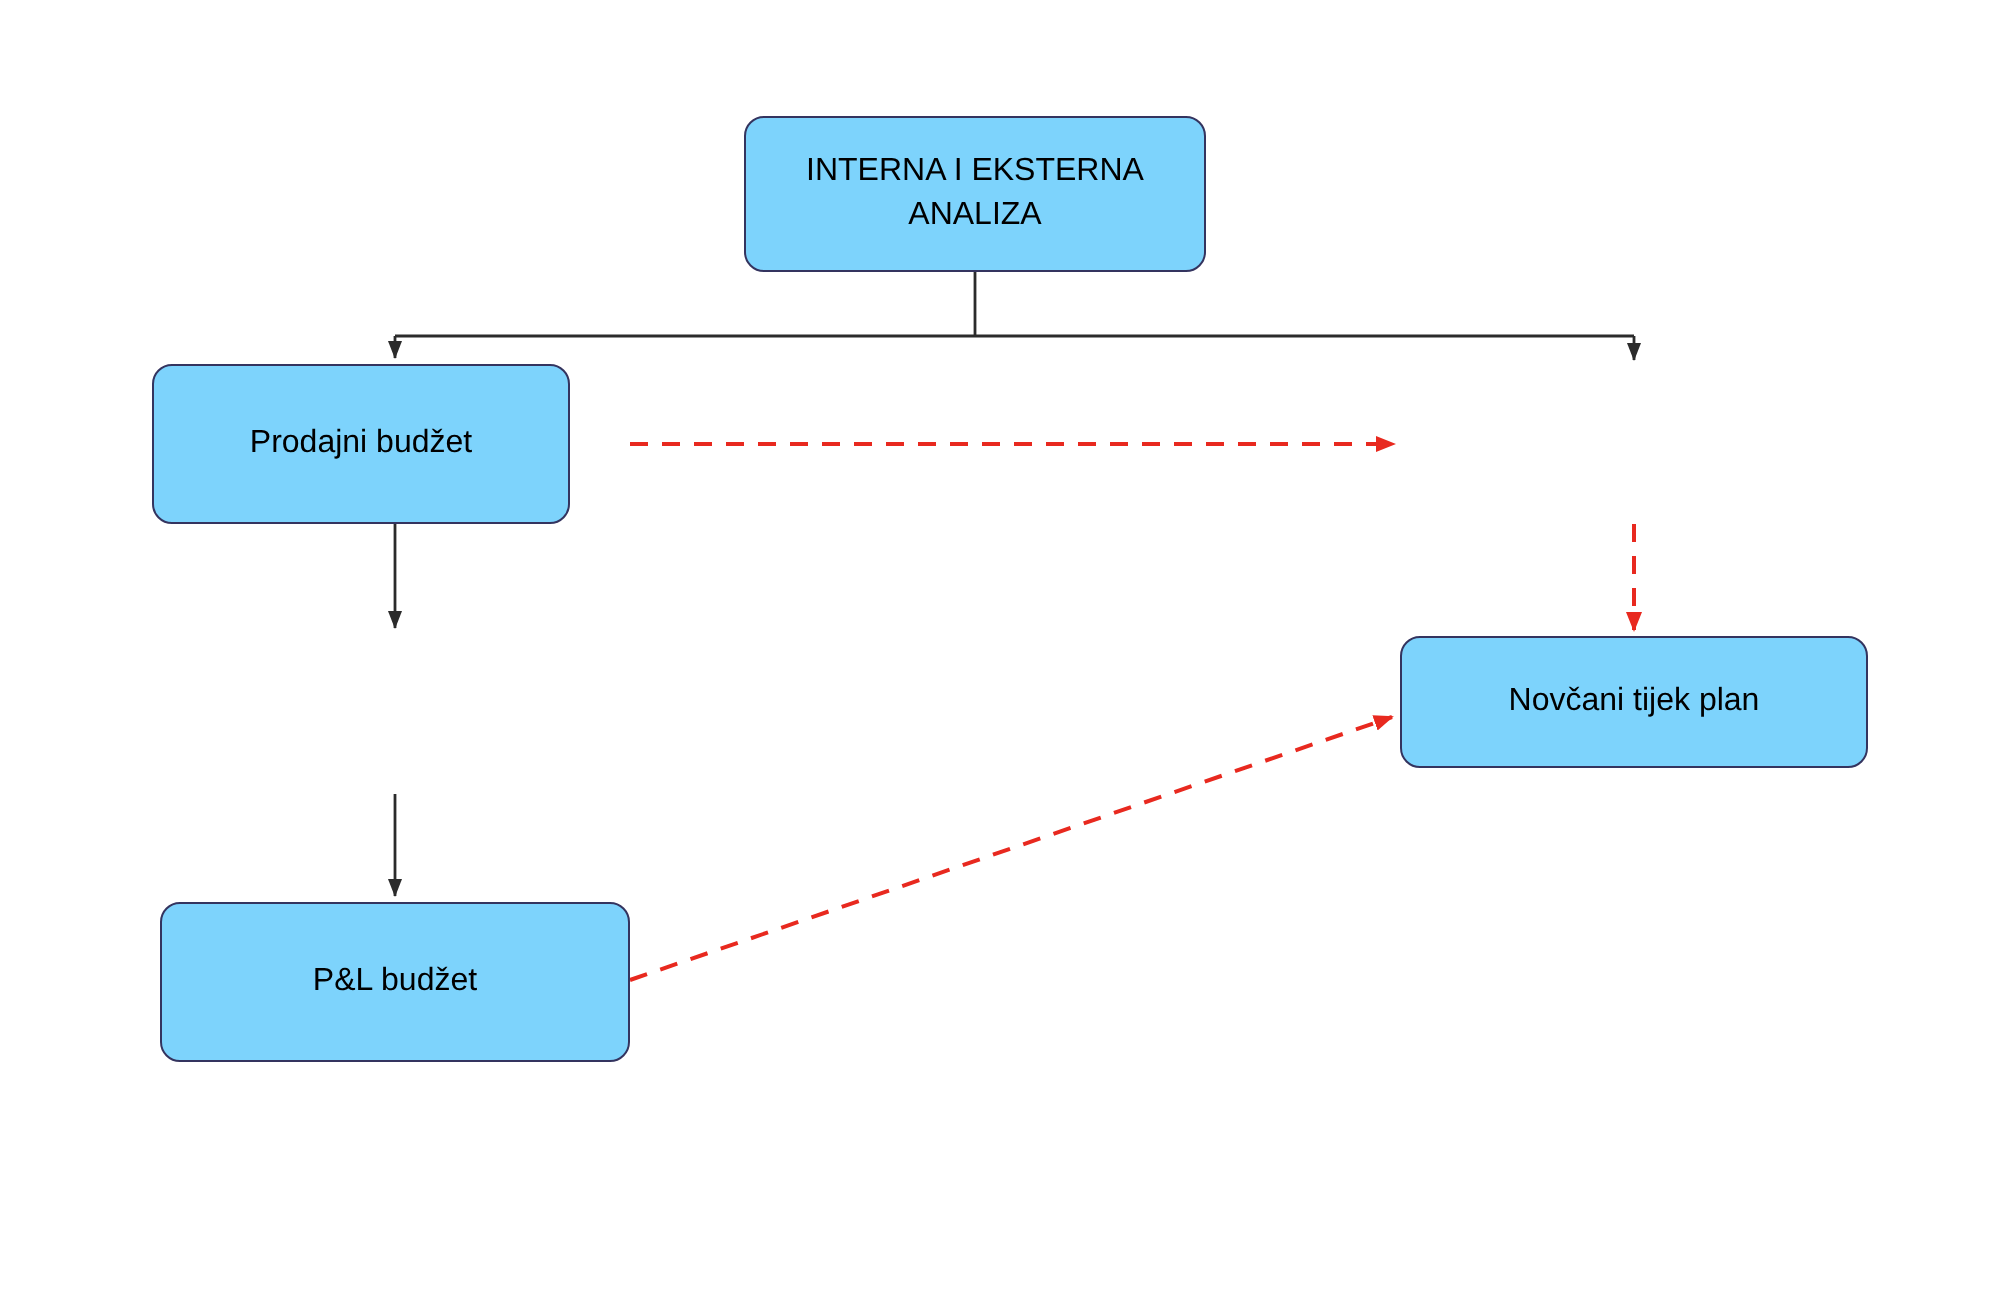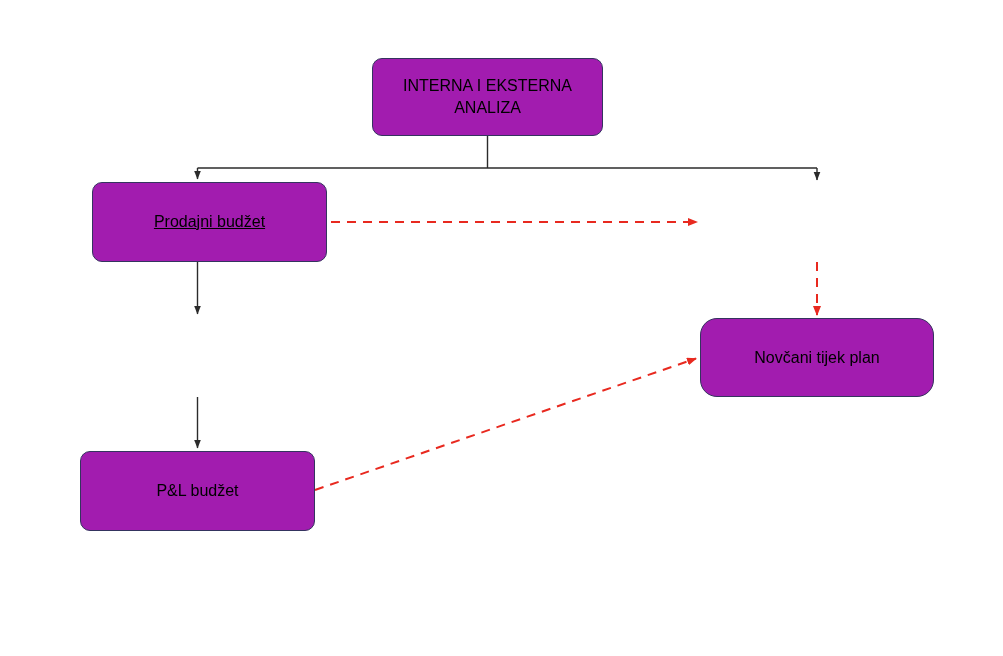--- a/index.html
+++ b/index.html
@@ -19,38 +19,38 @@
     position: absolute;
     left: 0;
     top: 0;
     width: 1003px;
     height: 656px;
     pointer-events: none;
   }
   .node {
     position: absolute;
     box-sizing: border-box;
-    background: #a21caf;
+    background: #7dd3fc;
     border: 1.5px solid #34345f;
     border-radius: 10px;
     display: flex;
     align-items: center;
     justify-content: center;
     text-align: center;
     color: #000000;
     font-size: 16px;
     line-height: 22px;
     padding: 4px 12px;
   }
   .node-analysis   { left: 372px; top: 58px;  width: 231px; height: 78px; }
-  .node-prodajni   { left: 92px;  top: 182px; width: 235px; height: 80px; text-decoration: underline; }
+  .node-prodajni   { left: 76px;  top: 182px; width: 209px; height: 80px; }
   .node-troskovni  { left: 80px;  top: 317px; width: 235px; height: 80px; }
   .node-pl         { left: 80px;  top: 451px; width: 235px; height: 80px; }
   .node-plan-nabave{ left: 700px; top: 183px; width: 234px; height: 79px; }
-  .node-novcani    { left: 700px; top: 318px; width: 234px; height: 79px; border-radius: 17px; }
+  .node-novcani    { left: 700px; top: 318px; width: 234px; height: 66px; }
 
   .edge-solid {
     stroke: #2b2b2b;
     stroke-width: 1.4;
     fill: none;
   }
   .edge-dashed {
     stroke: #e8291f;
     stroke-width: 2;
     stroke-dasharray: 9 7;

